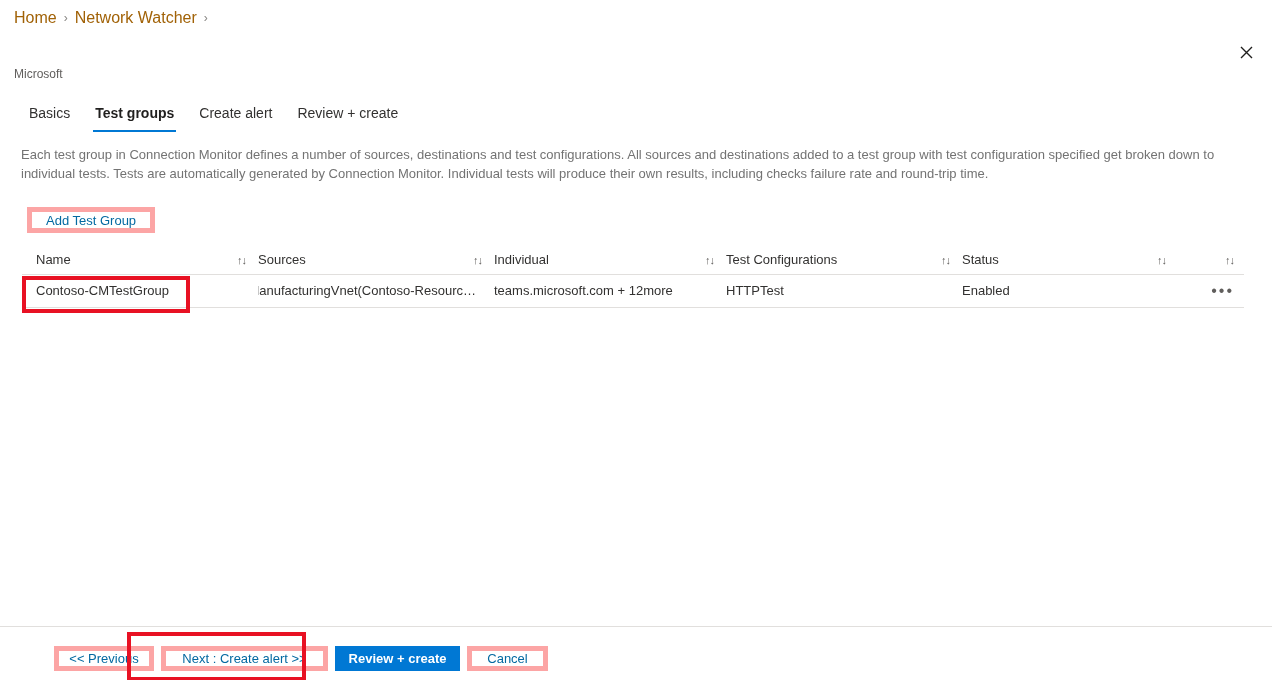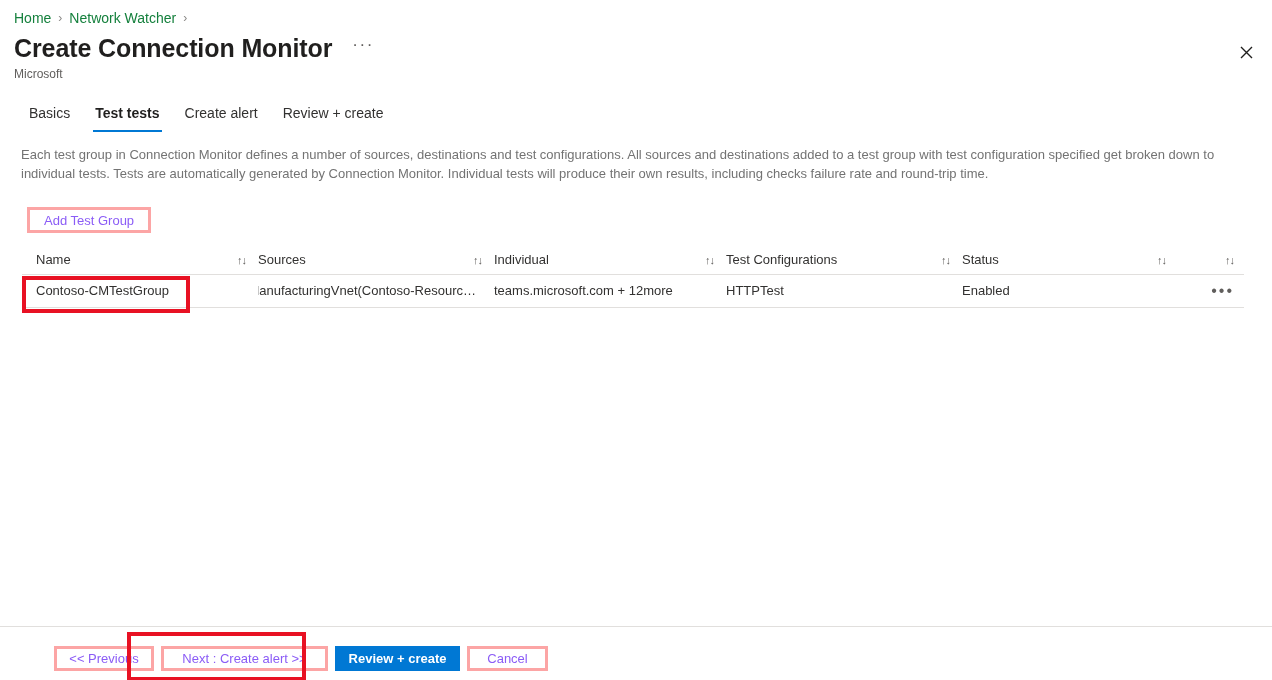--- a/index.html
+++ b/index.html
@@ -27,23 +27,23 @@
     left: 14px;
     top: 9px;
     font-size: 13px;
     line-height: 18px;
     display: flex;
     align-items: center;
     gap: 0px;
     white-space: nowrap;
   }
   .crumb-link {
-    color: #15803d;
-    cursor: pointer;
-    font-size: 14px;
+    color: #a16207;
+    cursor: pointer;
+    font-size: 16px;
   }
   .crumb-sep {
     color: #8a8886;
     font-size: 12px;
     padding: 0 7px;
     user-select: none;
   }
 
   
   .title-row {
@@ -135,23 +135,23 @@
     width: 1225px;
     font-size: 13px;
     line-height: 19px;
     color: #737373;
   }
 
   
   .btn {
     font-family: "Liberation Sans", sans-serif;
     font-size: 13px;
-    color: #8b5cf6;
+    color: #0369a1;
     background: #ffffff;
-    border: 3px solid #fca5a5;
+    border: 5px solid #fca5a5;
     height: 26px;
     padding: 0 12px;
     cursor: pointer;
     display: inline-flex;
     align-items: center;
     justify-content: center;
     white-space: nowrap;
   }
   .btn-primary {
     background: #0078d4;
@@ -292,35 +292,31 @@
 
 <div class="page">
 
   <div class="breadcrumb">
     <span class="crumb-link">Home</span>
     <span class="crumb-sep">›</span>
     <span class="crumb-link">Network Watcher</span>
     <span class="crumb-sep">›</span>
   </div>
 
-  <div class="title-row">
-    <span class="page-title">Create Connection Monitor</span>
-    <span class="title-more">···</span>
-  </div>
   <div class="subtitle">Microsoft</div>
 
   <div class="close-btn">
     <svg width="13" height="13" viewBox="0 0 13 13">
       <path d="M1 1 L12 12 M12 1 L1 12" stroke="#201f1e" stroke-width="1.4" fill="none"></path>
     </svg>
   </div>
 
   <div class="tabs">
     <div class="tab">Basics</div>
-    <div class="tab active">Test tests</div>
+    <div class="tab active">Test groups</div>
     <div class="tab">Create alert</div>
     <div class="tab">Review + create</div>
   </div>
 
   <div class="description">Each test group in Connection Monitor defines a number of sources, destinations and test configurations. All sources and destinations added to a test group with test configuration specified get broken down to individual tests. Tests are automatically generated by Connection Monitor. Individual tests will produce their own results, including checks failure rate and round-trip time.</div>
 
   <div class="add-group-wrap">
     <button class="btn">Add Test Group</button>
   </div>
 

